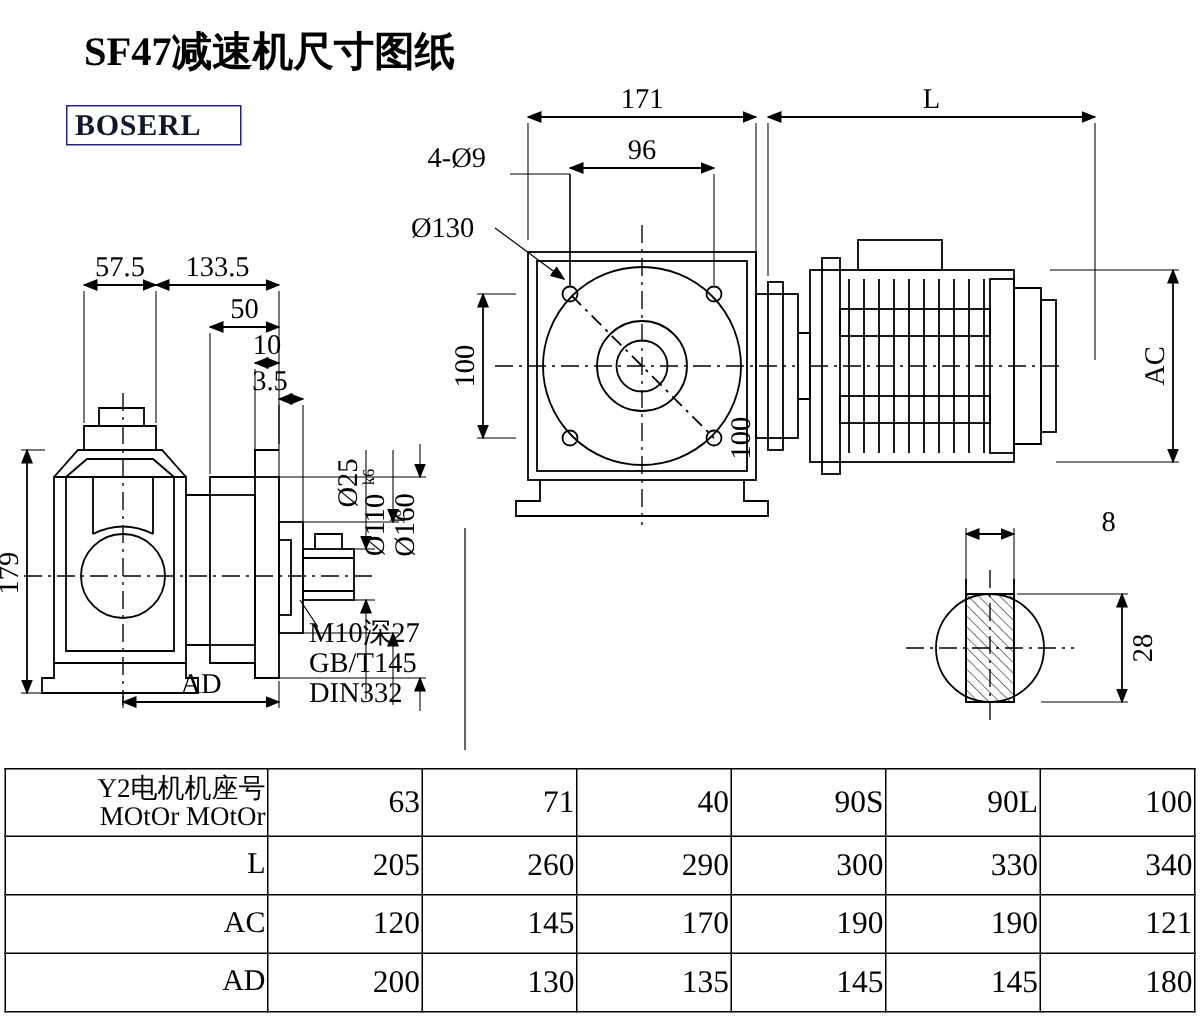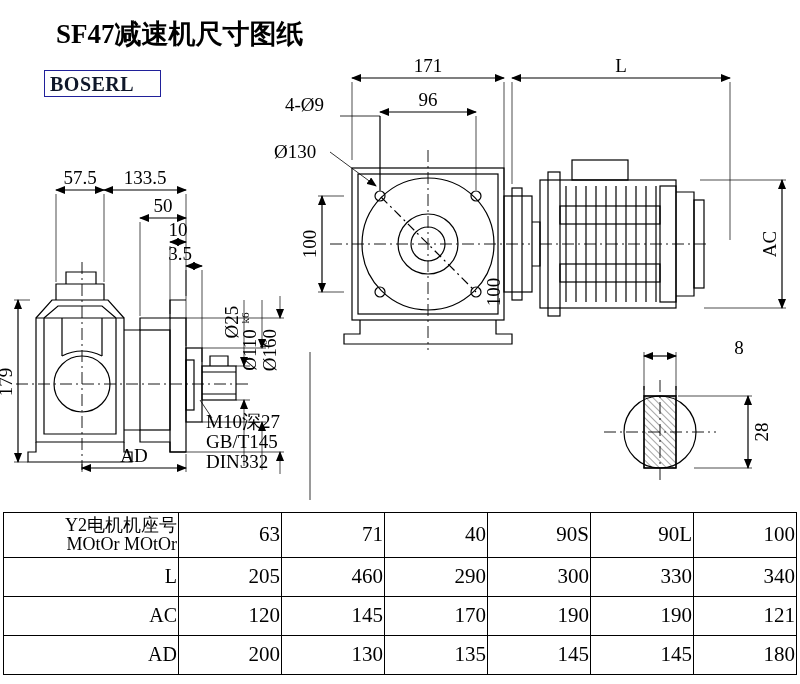--- a/index.html
+++ b/index.html
@@ -312,21 +312,21 @@
         <td>63</td>
         <td>71</td>
         <td>40</td>
         <td>90S</td>
         <td>90L</td>
         <td>100</td>
       </tr>
       <tr>
         <td class="rowhead">L</td>
         <td>205</td>
-        <td>460</td>
+        <td>260</td>
         <td>290</td>
         <td>300</td>
         <td>330</td>
         <td>340</td>
       </tr>
       <tr>
         <td class="rowhead">AC</td>
         <td>120</td>
         <td>145</td>
         <td>170</td>

